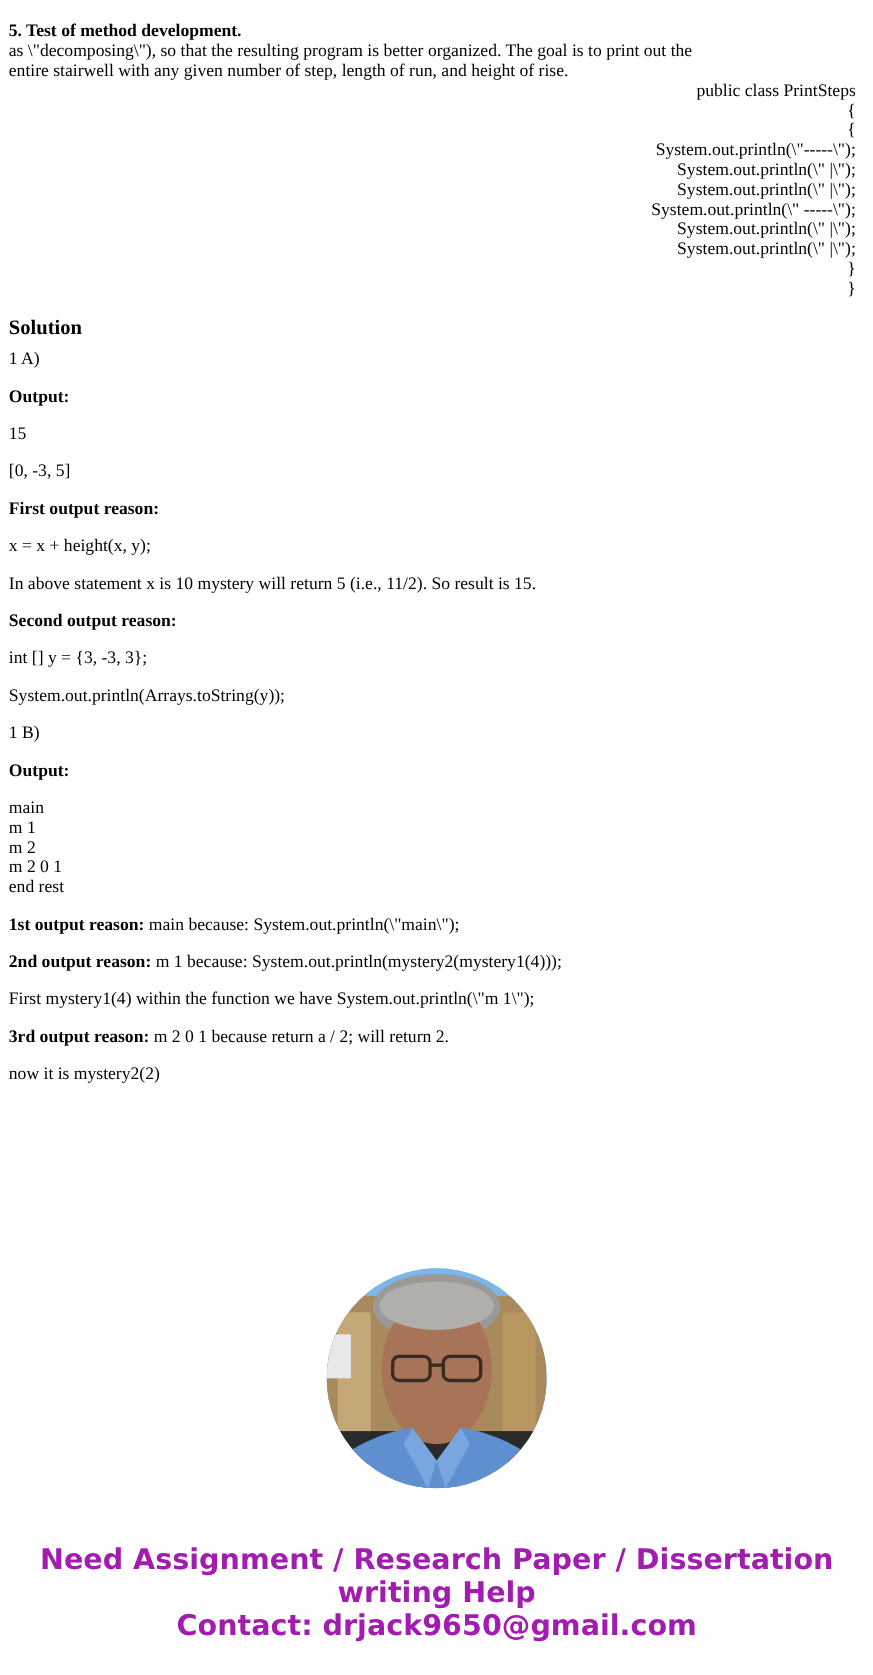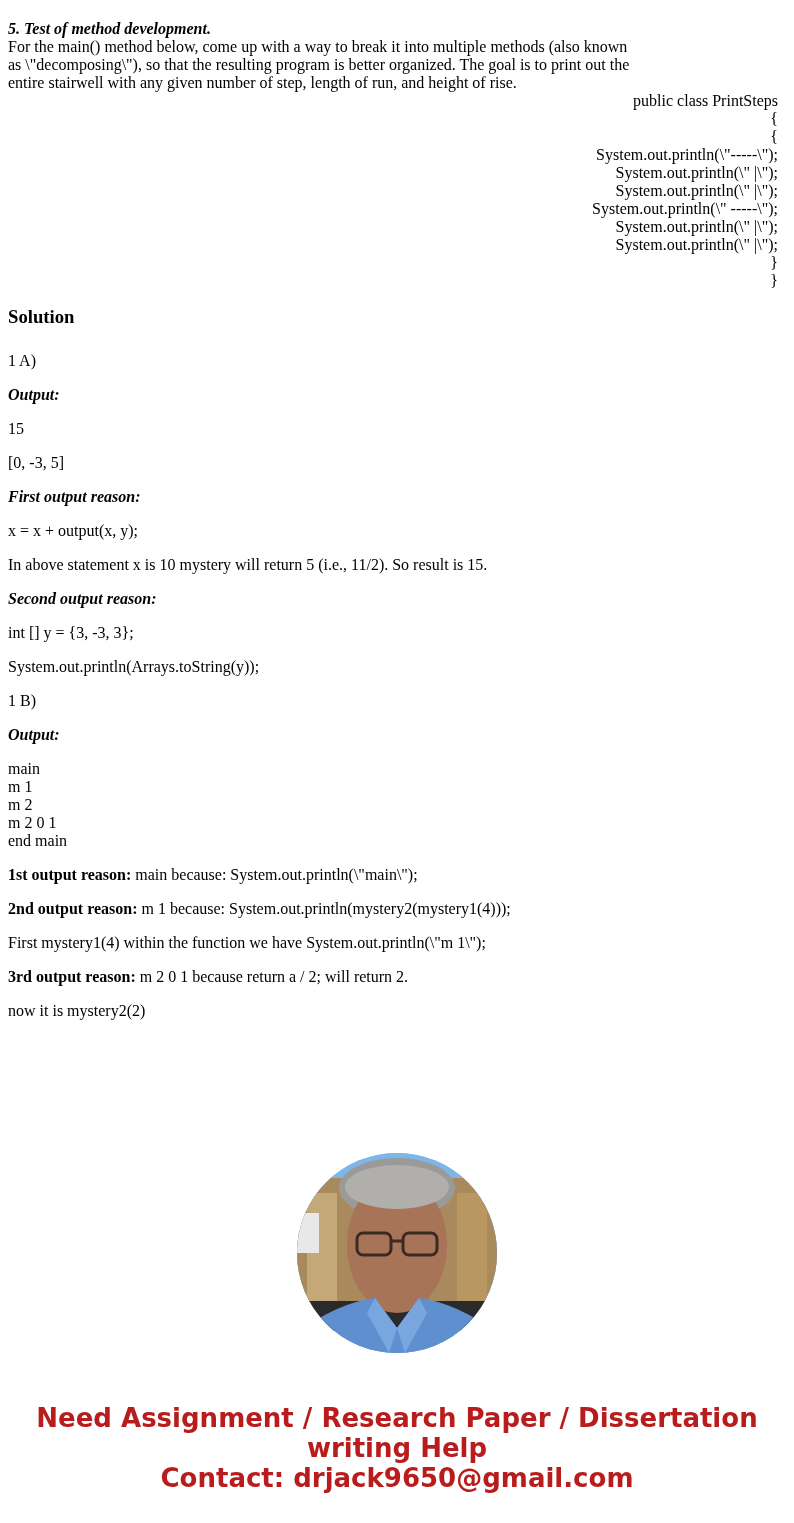--- a/index.html
+++ b/index.html
@@ -17,25 +17,25 @@
       position: absolute;
       left: 8px;
       top: -14px;
       width: 770px;
       height: 1136px;
       overflow: hidden;
     }
     .line { display: block; white-space: pre-wrap; }
     .gap { height: 16px; }
     .para { margin: 0 0 16px 0; }
-    .bold { font-weight: bold; font-style: italic; }
+    .bold { font-weight: bold; }
     h3 {
       font-size: 18.7px;
       font-weight: bold;
-      margin: 16px 0 24px 0;
+      margin: 16px 0 8px 0;
       line-height: 22px;
     }
     .pre-block .line { line-height: 18px; text-align: right; }
     .avatar-wrap {
       position: absolute;
       left: 297px;
       top: 1153px;
       width: 200px;
       height: 200px;
       border-radius: 50%;
@@ -45,31 +45,30 @@
     .promo {
       position: absolute;
       left: 0;
       top: 1403px;
       width: 794px;
       text-align: center;
       font-family: "DejaVu Sans", sans-serif;
       font-weight: bold;
       font-size: 26px;
       line-height: 30px;
-      color: #b91c1c;
+      color: #a21caf;
     }
   </style>
 </head>
 <body>
 
 <div class="content">
   <span class="line">OO</span>
   <div class="gap"></div>
   <span class="line bold">5. Test of method development.</span>
-  <span class="line">For the main() method below, come up with a way to break it into multiple methods (also known</span>
   <span class="line">as \"decomposing\"), so that the resulting program is better organized. The goal is to print out the</span>
   <span class="line">entire stairwell with any given number of step, length of run, and height of rise.</span>
   <div class="pre-block">
     <span class="line">public class PrintSteps</span>
     <span class="line">{</span>
     <span class="line">{</span>
     <span class="line">System.out.println(\"-----\");</span>
     <span class="line">System.out.println(\" |\");</span>
     <span class="line">System.out.println(\" |\");</span>
     <span class="line">System.out.println(\" -----\");</span>
@@ -79,34 +78,34 @@
     <span class="line">}</span>
   </div>
 
   <h3>Solution</h3>
 
   <p class="para">1 A)</p>
   <p class="para bold">Output:</p>
   <p class="para">15</p>
   <p class="para">[0, -3, 5]</p>
   <p class="para bold">First output reason:</p>
-  <p class="para">x = x + output(x, y);</p>
+  <p class="para">x = x + height(x, y);</p>
   <p class="para">In above statement x is 10 mystery will return 5 (i.e., 11/2). So result is 15.</p>
   <p class="para bold">Second output reason:</p>
   <p class="para">int [] y = {3, -3, 3};</p>
   <p class="para">System.out.println(Arrays.toString(y));</p>
 
   <p class="para">1 B)</p>
   <p class="para bold">Output:</p>
   <div class="para">
     <span class="line">main</span>
     <span class="line">m 1</span>
     <span class="line">m 2</span>
     <span class="line">m 2 0 1</span>
-    <span class="line">end main</span>
+    <span class="line">end rest</span>
   </div>
   <p class="para"><b>1st output reason:</b><span> main because: System.out.println(\"main\");</span></p>
   <p class="para"><b>2nd output reason:</b><span> m 1 because: System.out.println(mystery2(mystery1(4)));</span></p>
   <p class="para">First mystery1(4) within the function we have System.out.println(\"m 1\");</p>
   <p class="para"><b>3rd output reason:</b><span> m 2 0 1 because return a / 2; will return 2.</span></p>
   <p class="para">now it is mystery2(2)</p>
 </div>
 
 <div class="avatar-wrap">
   <svg width="200" height="200" viewBox="0 0 200 200">

